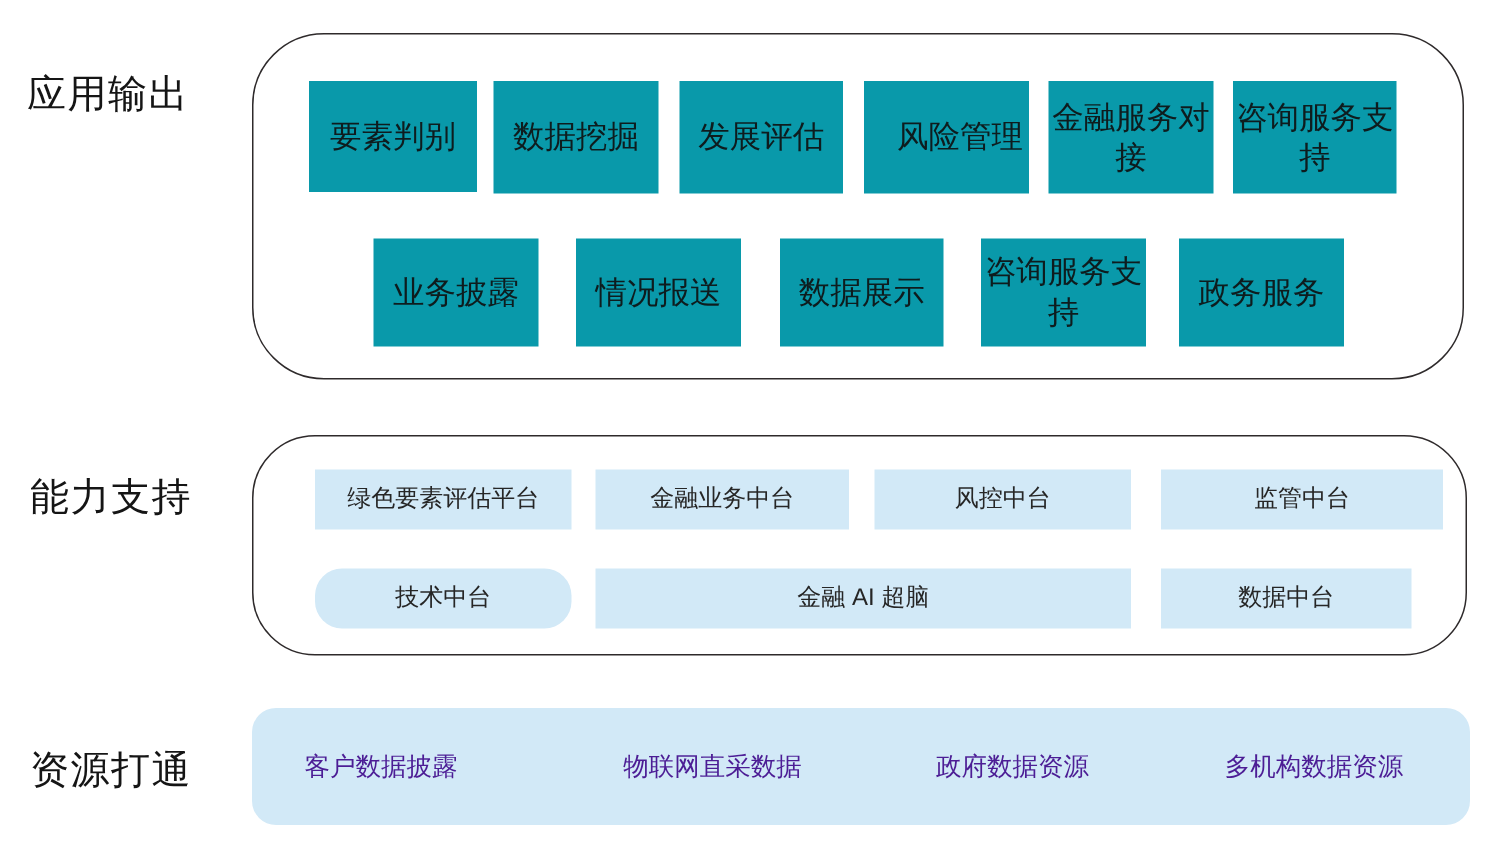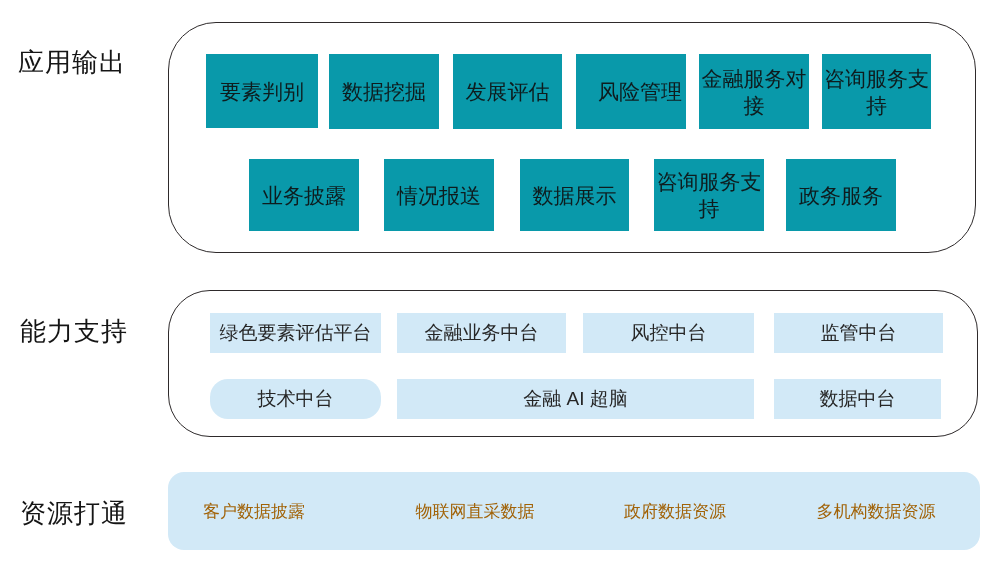--- a/index.html
+++ b/index.html
@@ -50,39 +50,39 @@
     box-sizing: border-box;
   }
   .bbox {
     position: absolute;
     background: var(--lightblue);
     color: #262626;
     display: flex;
     align-items: center;
     justify-content: center;
     text-align: center;
-    font-size: 19px;
+    font-size: 16px;
     line-height: 22px;
     box-sizing: border-box;
   }
   .band {
     position: absolute;
     left: 168px;
     top: 472px;
     width: 812px;
     height: 78px;
     background: var(--lightblue);
     border-radius: 16px;
   }
   .band-item {
     position: absolute;
     top: 50%;
     transform: translate(-50%, -50%);
     font-size: 17px;
-    color: #a16207;
+    color: #4c1d95;
     white-space: nowrap;
   }
 </style>
 </head>
 <body>
 
 <div class="canvas">
 
   <div class="section-label" style="left:18px; top:45px;">应用输出</div>
   <div class="section-label" style="left:20px; top:314px;">能力支持</div>
@@ -124,27 +124,27 @@
     <div class="tbox" style="left:617px; top:136px; width:110px; height:72px;">
       <span>政务服务</span>
     </div>
   </div>
 
   <div class="container" style="left:168px; top:290px; width:810px; height:147px; border-radius:42px;">
 
     <div class="bbox" style="left:41px;  top:22px; width:171px; height:40px;">
       <span>绿色要素评估平台</span>
     </div>
-    <div class="bbox" style="left:228px; top:22px; width:169px; height:40px;">
+    <div class="bbox" style="left:228px; top:22px; width:169px; height:40px;font-family:Liberation Mono, monospace;">
       <span>金融业务中台</span>
     </div>
     <div class="bbox" style="left:414px; top:22px; width:171px; height:40px;">
       <span>风控中台</span>
     </div>
-    <div class="bbox" style="left:605px; top:22px; width:169px; height:40px;">
+    <div class="bbox" style="left:605px; top:22px; width:188px; height:40px;">
       <span>监管中台</span>
     </div>
 
     <div class="bbox" style="left:41px;  top:88px; width:171px; height:40px;border-radius:18px;">
       <span>技术中台</span>
     </div>
     <div class="bbox" style="left:228px; top:88px; width:357px; height:40px;">
       <span>金融 AI 超脑</span>
     </div>
     <div class="bbox" style="left:605px; top:88px; width:167px; height:40px;">

